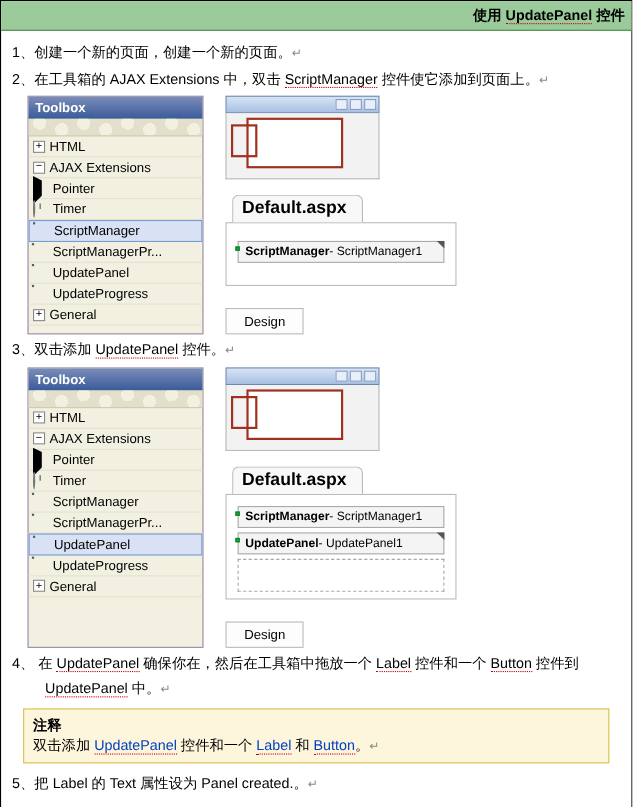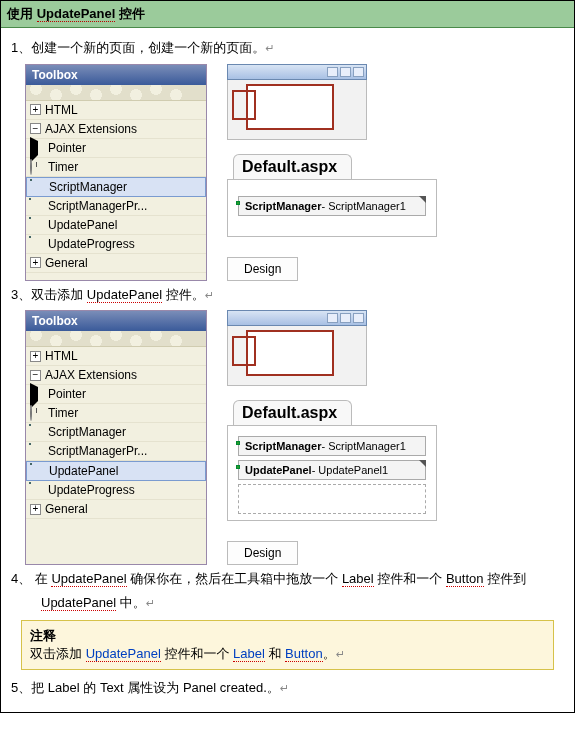--- a/index.html
+++ b/index.html
@@ -11,35 +11,36 @@
     width: 575px;
   }
   .page {
     border: 1px solid #000;
   }
   .header-bar {
     background: #9bcb9b;
     border-bottom: 1px solid #4a8a4a;
     padding: 4px 6px;
     font-weight: bold;
+    text-align: right;
   }
   .header-bar .cn { color: #000; }
   .header-bar .en { color: #000; border-bottom: 1px dotted #b00; }
   .content { padding: 6px 10px 10px 10px; }
   .numline { margin: 4px 0; line-height: 1.5; }
   .red-wave { border-bottom: 1px dotted #c00; }
   .blue-wave { color: #0040c0; border-bottom: 1px dotted #c00; }
   .return { color: #888; font-size: 11px; }
 
   .row { display: flex; gap: 20px; margin: 6px 0 4px 14px; }
   .col { display: flex; flex-direction: column; }
 
   
   .toolbox {
-    width: 182px;
+    width: 160px;
     background: #f2f0e0;
     border: 1px solid #98a;
     font-family: Tahoma, Arial, sans-serif;
     font-size: 12px;
   }
   .tb-title {
     background: linear-gradient(#7a8db8, #3a5a9a);
     color: #fff;
     font-weight: bold;
     padding: 3px 6px;
@@ -173,20 +174,23 @@
   <div class="header-bar">
     <span class="cn">使用 </span><span class="en">UpdatePanel</span><span class="cn"> 控件</span>
   </div>
 
   <div class="content">
 
     <div class="numline">
       <span>1、</span><span>创建一个新的页面，创建一个新的页面。</span><span class="return">↵</span>
     </div>
 
+    <div class="numline">
+      <span>2、</span><span>在工具箱的 AJAX Extensions 中，双击 </span><span class="red-wave">ScriptManager</span><span> 控件使它添加到页面上。</span><span class="return">↵</span>
+    </div>
 
     <div class="row">
 
       <div class="toolbox">
         <div class="tb-title">Toolbox</div>
         <div class="tb-wave"></div>
         <div class="tb-item">
           <span class="tb-exp">+</span>
           <span>HTML</span>
         </div>

